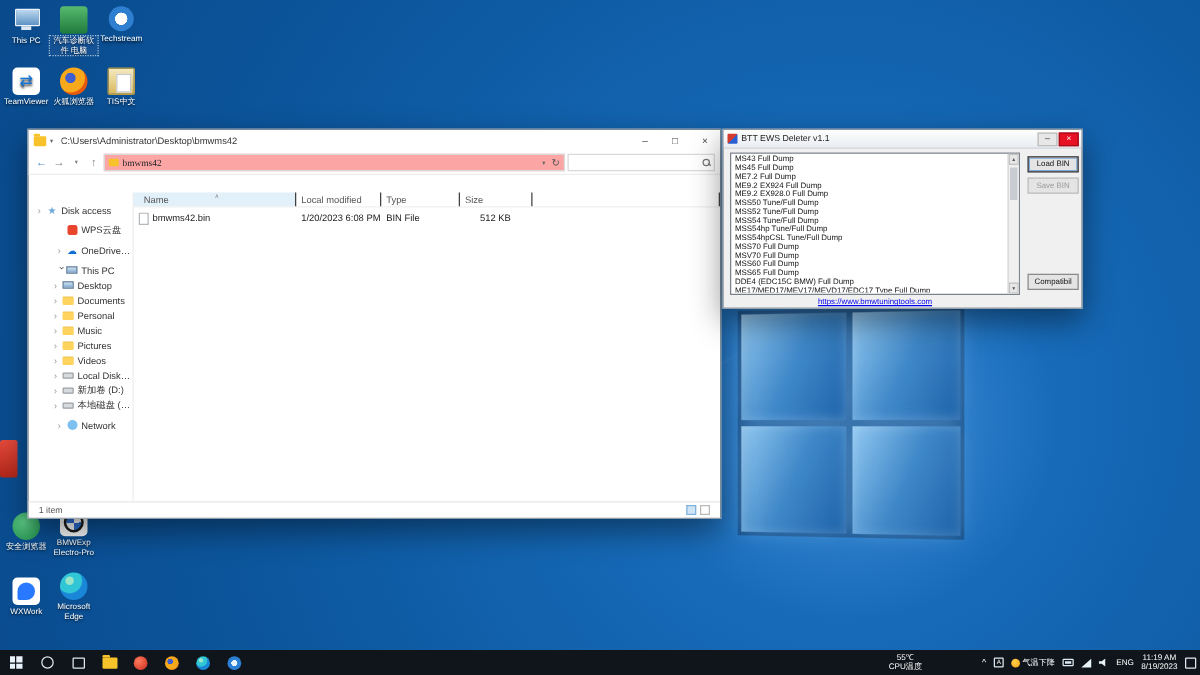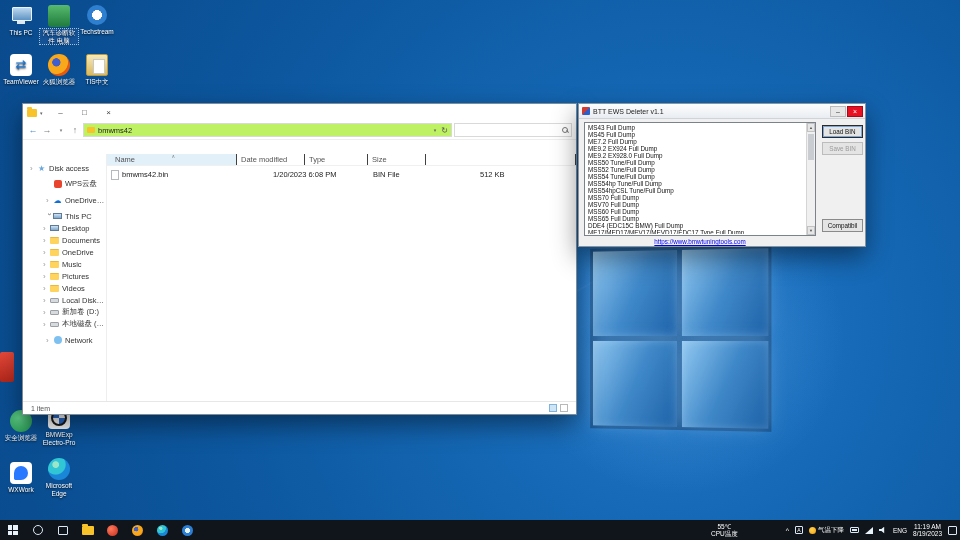--- a/index.html
+++ b/index.html
@@ -56,21 +56,21 @@
   .win-controls{display:flex;height:100%;}
   .wc{width:24px;height:100%;display:flex;align-items:center;justify-content:center;font-size:8px;color:#444;}
   .ex-tabs{height:13px;display:flex;align-items:stretch;background:#fff;border-bottom:1px solid #e9e9e9;font-size:7.5px;}
   .ex-tab{padding:0 8px;display:flex;align-items:center;color:#444;}
   .ex-tab.file{background:#1b5cbf;color:#fff;padding:0 7px;}
   .ex-tabs .rib-right{margin-left:auto;display:flex;align-items:center;gap:6px;padding-right:6px;color:#888;}
   .rib-help{color:#2d7dd2;font-weight:bold;}
   .ex-addr{height:19px;display:flex;align-items:center;gap:2px;padding:0 4px;border-bottom:1px solid #eee;background:#fff;}
   .nav-btn{width:12px;text-align:center;color:#7d7d7d;font-size:9px;line-height:12px;}
   .nav-btn.back{color:#4d8fce;}
-  .addr-box{flex:1;height:14px;border:1px solid #d9d9d9;display:flex;align-items:center;padding:0 3px;gap:3px;background:#bef264;}
+  .addr-box{flex:1;height:14px;border:1px solid #d9d9d9;display:flex;align-items:center;padding:0 3px;gap:3px;background:#fca5a5;font-family:Liberation Serif, serif;}
   .addr-folder{width:8px;height:6px;background:#f8c32a;border-radius:1px;}
   .addr-text{font-size:7.5px;color:#222;flex:1;}
   .addr-dd{font-size:5px;color:#666;}
   .addr-refresh{font-size:8px;color:#555;margin-left:2px;}
   .search-box{width:118px;height:14px;border:1px solid #d9d9d9;display:flex;align-items:center;background:#fff;padding:0 3px;}
   .search-box input{border:none;outline:none;flex:1;font-size:7px;min-width:0;font-family:inherit;}
   .mag{width:6px;height:6px;border:1.2px solid #777;border-radius:50%;position:relative;flex:none;}
   .mag::after{content:"";position:absolute;width:3px;height:1.2px;background:#777;transform:rotate(45deg);right:-2.4px;bottom:-0.6px;}
   .ex-body{position:absolute;top:50px;bottom:13px;left:0;right:0;display:flex;}
   .ex-side{width:84px;border-right:1px solid #eee;padding-top:8px;overflow:hidden;font-size:7.5px;color:#333;}
@@ -87,21 +87,21 @@
   .mi-folder{width:9px;height:7px;background:#ffd45e;border-top:1.5px solid #e8b93e;border-radius:1px;}
   .mi-disk{width:10px;height:5px;background:#d8dbde;border:1px solid #9aa0a6;border-radius:1px;}
   .mi-net{width:8px;height:8px;background:#7ec0f0;border-radius:50%;}
   .sb-lbl{overflow:hidden;text-overflow:ellipsis;}
   .ex-main{flex:1;position:relative;}
   .cols{display:grid;grid-template-columns:130px 68px 63px 58px 1fr;}
   .ex-head{height:12px;font-size:7.5px;color:#555;border-bottom:1px solid #f0f0f0;align-items:center;}
   .ex-head .hc{padding-left:4px;border-right:1px solid #404040;height:100%;display:flex;align-items:center;position:relative;}
   .ex-head .hc.name{background:#e2f0fa;padding-left:8px;}
   .sort{position:absolute;top:-1px;left:50%;font-size:5px;color:#888;}
-  .ex-row{height:13px;font-size:7.5px;color:#222;align-items:center;margin-top:2px;gap:32px;}
+  .ex-row{height:13px;font-size:7.5px;color:#222;align-items:center;margin-top:2px;}
   .ex-row .cell{padding-left:4px;display:flex;align-items:center;gap:3px;white-space:nowrap;overflow:hidden;}
   .ex-row .cell.size{padding-left:16px;}
   .fileic{width:8px;height:10px;background:#fff;border:1px solid #b4b9bd;flex:none;}
   .ex-status{position:absolute;left:0;right:0;bottom:0;height:13px;border-top:1px solid #e7e7e7;
     display:flex;align-items:center;padding:0 8px;font-size:7px;color:#555;background:#fff;}
   .view-toggles{margin-left:auto;display:flex;gap:3px;}
   .vt{width:8px;height:8px;border:1px solid #b9b9b9;}
   .vt.active{background:#cfe4f5;border-color:#7fb2dd;}
 
   
@@ -215,20 +215,21 @@
 </div>
 <div class="dicon" style="left:40px;top:458px;">
   <div class="img edge"></div>
   <div class="lbl">Microsoft Edge</div>
 </div>
 
 <div class="win explorer">
   <div class="ex-titlebar">
     <span class="qat-folder"></span>
     <span class="qat-arrow">▾</span>
+    <span class="ex-title">C:\Users\Administrator\Desktop\bmwms42</span>
     <span class="win-controls">
       <span class="wc">–</span>
       <span class="wc">□</span>
       <span class="wc">×</span>
     </span>
   </div>
   <div class="ex-addr">
     <span class="nav-btn back">←</span>
     <span class="nav-btn">→</span>
     <span class="nav-btn" style="font-size:5px;">▾</span>
@@ -282,21 +283,21 @@
           <span class="sbic">
             <span class="mi-folder"></span>
           </span>
           <span class="sb-lbl">Documents</span>
         </div>
       <div class="sb-row lvl1">
           <span class="chev">›</span>
           <span class="sbic">
             <span class="mi-folder"></span>
           </span>
-          <span class="sb-lbl">OneDrive</span>
+          <span class="sb-lbl">Personal</span>
         </div>
       <div class="sb-row lvl1">
           <span class="chev">›</span>
           <span class="sbic">
             <span class="mi-folder"></span>
           </span>
           <span class="sb-lbl">Music</span>
         </div>
       <div class="sb-row lvl1">
           <span class="chev">›</span>
@@ -340,21 +341,21 @@
           </span>
           <span class="sb-lbl">Network</span>
         </div>
     </div>
     <div class="ex-main">
       <div class="cols ex-head">
         <span class="hc name">
             <span>Name</span>
             <span class="sort">∧</span>
           </span>
-        <span class="hc">Date modified</span>
+        <span class="hc">Local modified</span>
         <span class="hc">Type</span>
         <span class="hc">Size</span>
         <span class="hc"></span>
       </div>
       <div class="cols ex-row">
         <span class="cell">
             <span class="fileic"></span>
             <span>bmwms42.bin</span>
           </span>
         <span class="cell">1/20/2023 6:08 PM</span>

